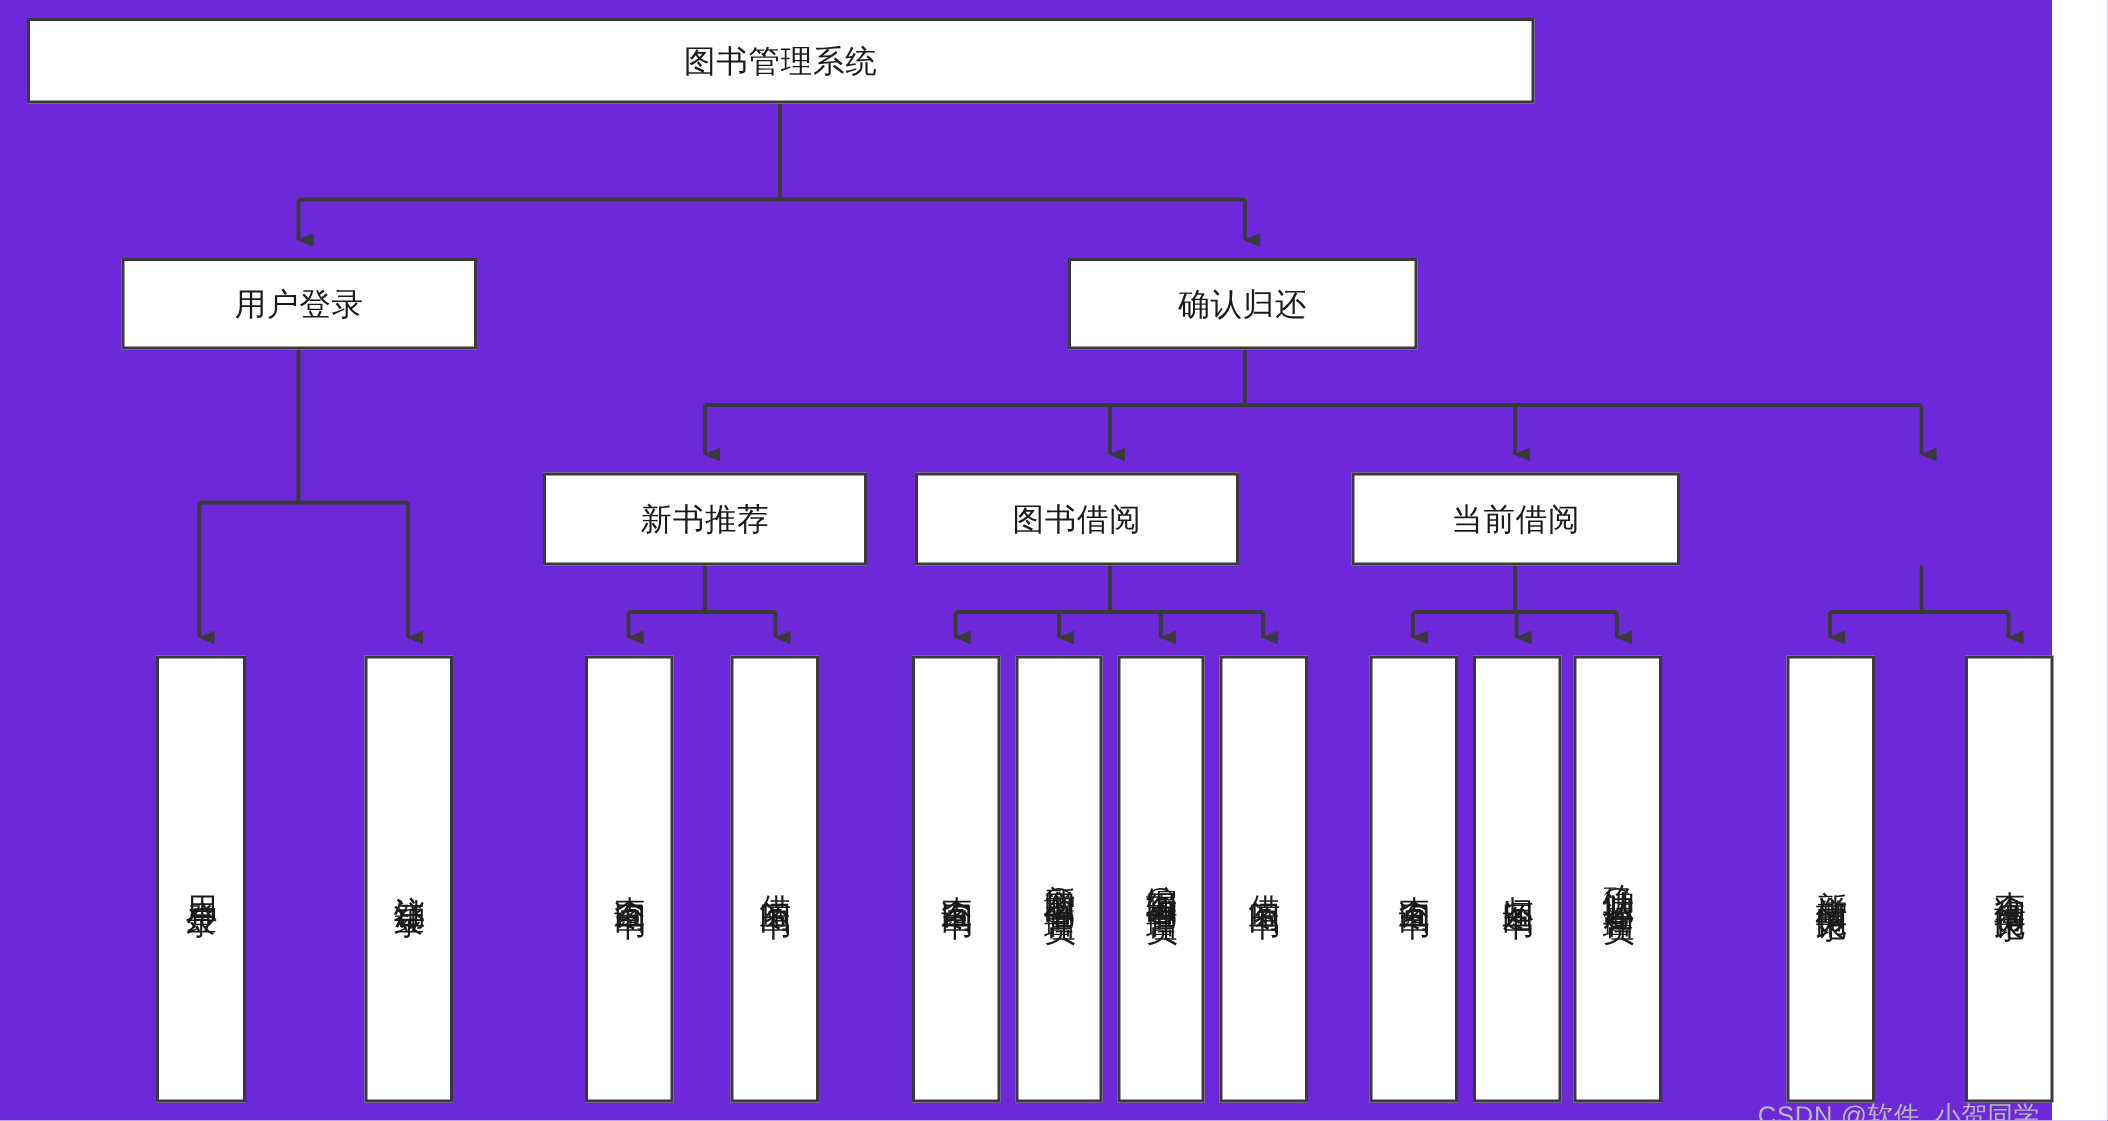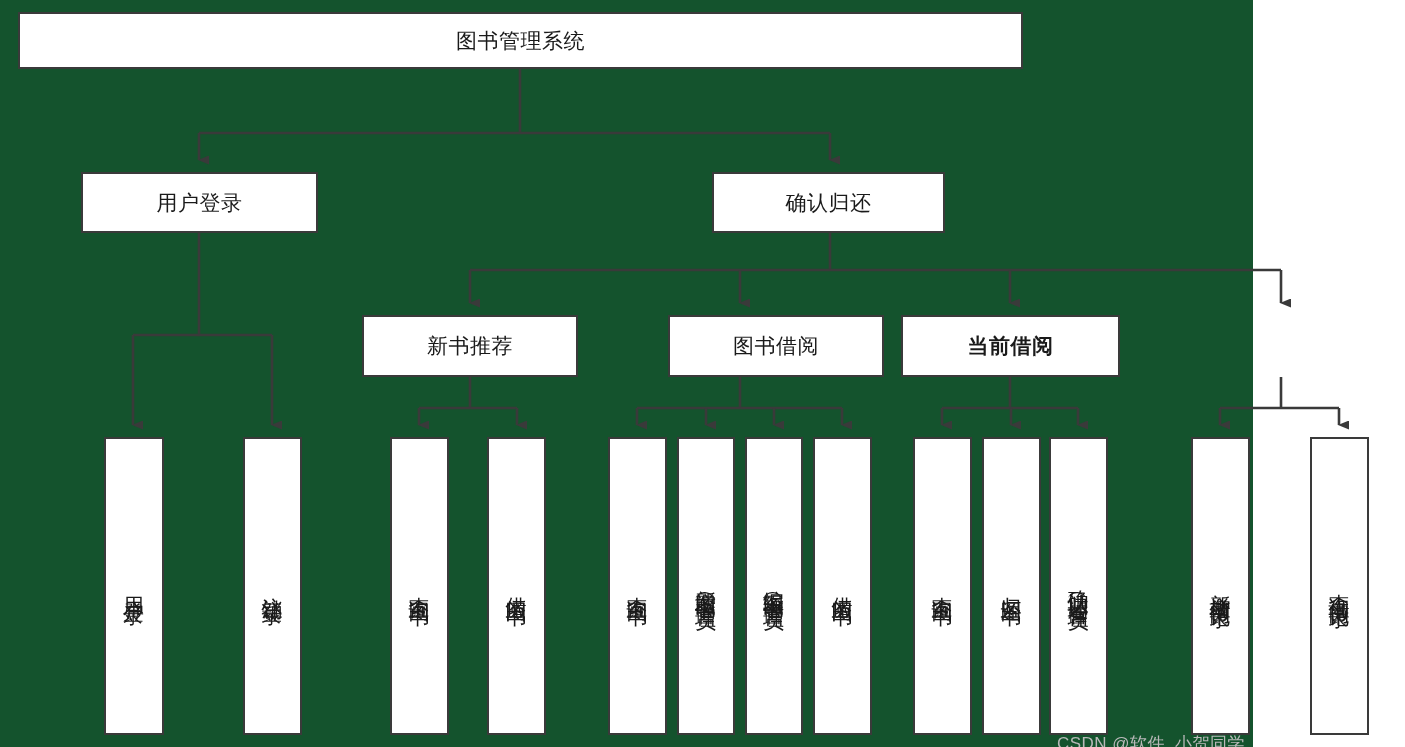--- a/index.html
+++ b/index.html
@@ -8,23 +8,23 @@
     background: #ffffff;
   }
   body {
     width: 1405px;
     height: 747px;
     font-family: "Liberation Sans", "DejaVu Sans", sans-serif;
     overflow: hidden;
   }
   #canvas {
     position: relative;
-    width: 1253px;
+    width: 1368px;
     height: 747px;
-    background: #14532d;
+    background: #6d28d9;
   }
   #edges {
     position: absolute;
     left: 0;
     top: 0;
     width: 1405px;
     height: 747px;
     pointer-events: none;
   }
   .node {
@@ -126,24 +126,24 @@
   <div class="node horiz" id="n-l2-0" style="left: 81px; top: 172px; width: 237px; height: 61px; border-color: rgb(58, 58, 58); background: rgb(255, 255, 255); color: rgb(26, 26, 26);">
     <span>用户登录</span>
   </div>
   <div class="node horiz" id="n-l2-1" style="left: 712px; top: 172px; width: 233px; height: 61px; border-color: rgb(58, 58, 58); background: rgb(255, 255, 255); color: rgb(26, 26, 26);">
     <span>确认归还</span>
   </div>
 
   <div class="node horiz" id="n-l3-0" style="left: 362px; top: 315px; width: 216px; height: 62px; border-color: rgb(58, 58, 58); background: rgb(255, 255, 255); color: rgb(26, 26, 26);">
     <span>新书推荐</span>
   </div>
-  <div class="node horiz" id="n-l3-1" style="left: 668px; top: 315px; width: 216px; height: 62px; border-color: rgb(58, 58, 58); background: rgb(255, 255, 255); color: rgb(26, 26, 26);">
+  <div class="node horiz" id="n-l3-1" style="left: 610px; top: 315px; width: 216px; height: 62px; border-color: rgb(58, 58, 58); background: rgb(255, 255, 255); color: rgb(26, 26, 26);">
     <span>图书借阅</span>
   </div>
-  <div class="node horiz" id="n-l3-2" style="left: 901px; top: 315px; width: 219px; height: 62px; border-color: rgb(58, 58, 58); background: rgb(255, 255, 255); color: rgb(26, 26, 26); font-weight: bold;">
+  <div class="node horiz" id="n-l3-2" style="left: 901px; top: 315px; width: 219px; height: 62px; border-color: rgb(58, 58, 58); background: rgb(255, 255, 255); color: rgb(26, 26, 26);">
     <span>当前借阅</span>
   </div>
 
   <div class="node vert" id="n-leaf-0" style="left: 104px; top: 437px; width: 60px; height: 298px; border-color: rgb(58, 58, 58); background: rgb(255, 255, 255); color: rgb(26, 26, 26);">
     <span class="vtext">用户登录</span>
   </div>
   <div class="node vert" id="n-leaf-1" style="left: 243px; top: 437px; width: 59px; height: 298px; border-color: rgb(58, 58, 58); background: rgb(255, 255, 255); color: rgb(26, 26, 26);">
     <span class="vtext">注销登录</span>
   </div>
   <div class="node vert" id="n-leaf-2" style="left: 390px; top: 437px; width: 59px; height: 298px; border-color: rgb(58, 58, 58); background: rgb(255, 255, 255); color: rgb(26, 26, 26);">

